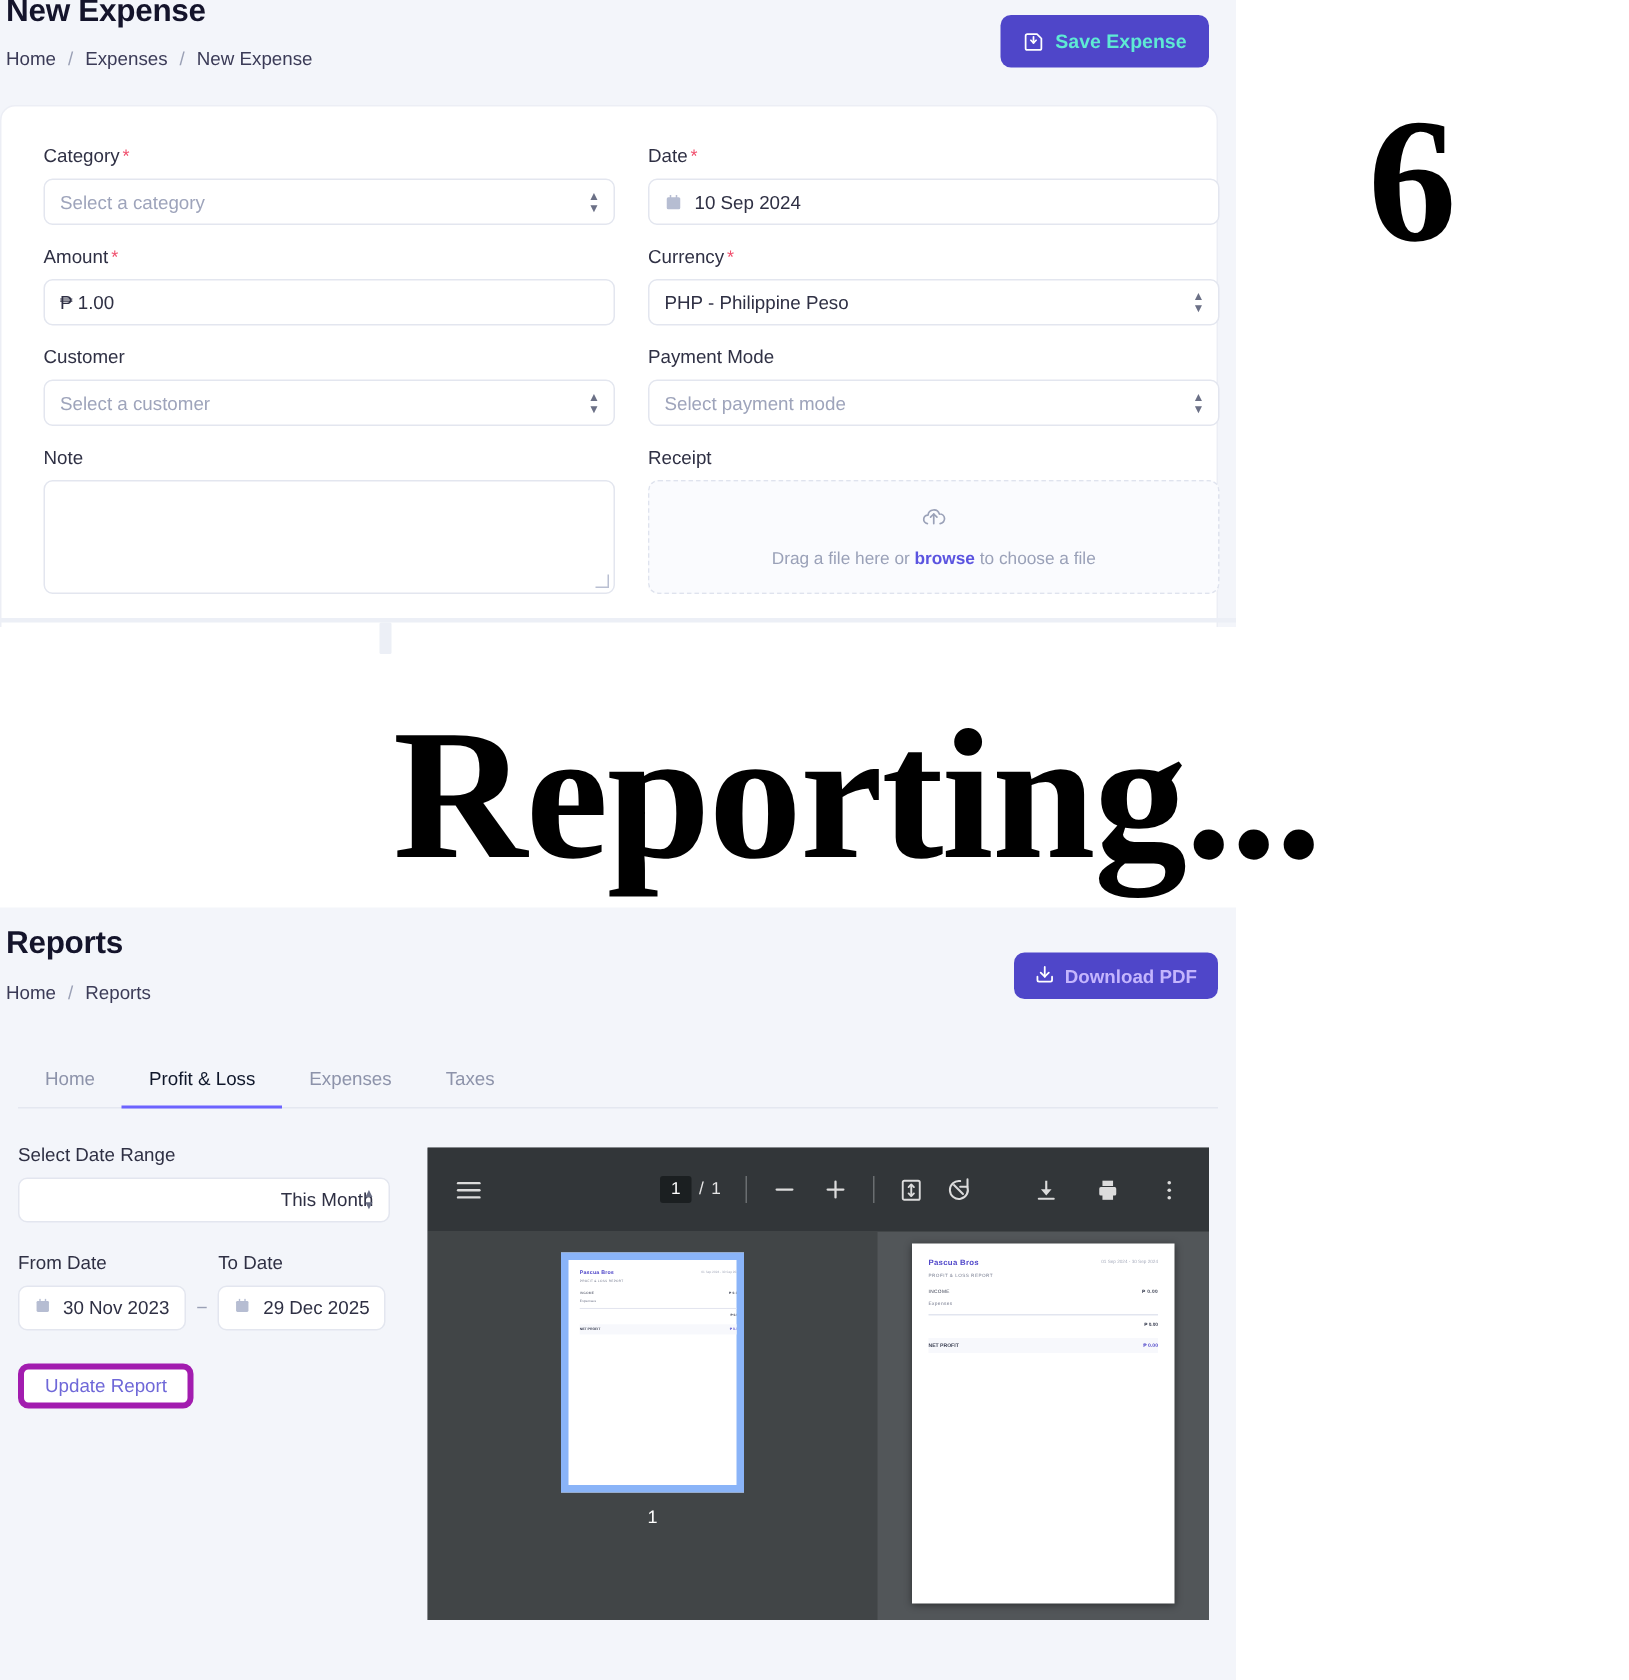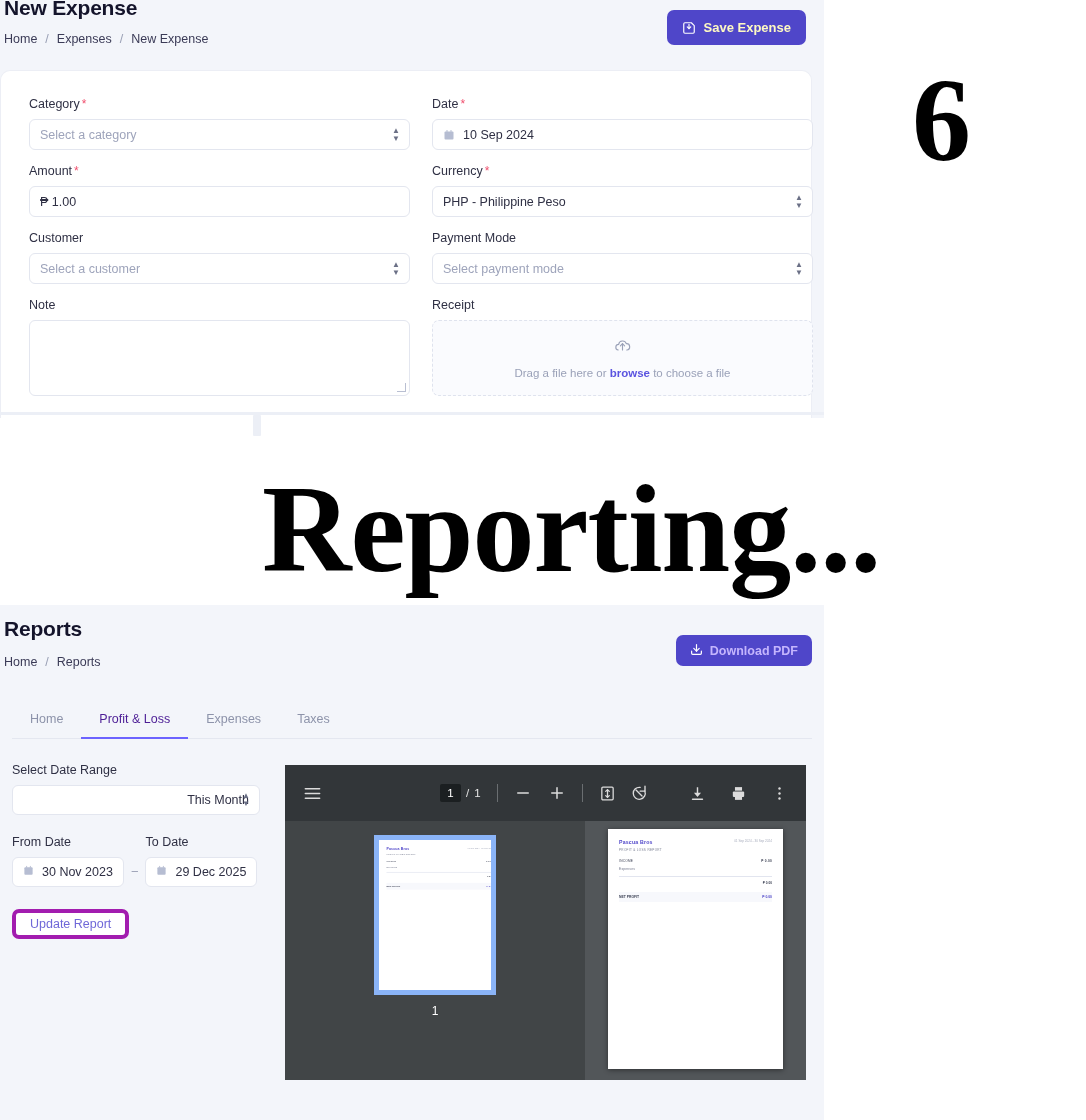--- a/index.html
+++ b/index.html
@@ -23,21 +23,21 @@
     position: absolute; left: 4px; top: -5px;
   }
   .breadcrumb {
     position: absolute; left: 4px; top: 32px;
     font-size: 12.5px; color: #3b3b57; display: flex; gap: 8px; align-items: center;
   }
   .breadcrumb .sep { color: #9aa0b5; }
   .breadcrumb a { color: #3b3b57; text-decoration: none; }
   .btn-primary {
     position: absolute; right: 18px; top: 10px;
-    background: #4f46c9; color: #fef9c3; border: none; border-radius: 7px;
+    background: #4f46c9; color: #5eead4; border: none; border-radius: 7px;
     height: 35px; padding: 0 15px; font-size: 13px; font-weight: 700;
     display: flex; align-items: center; gap: 8px;
     font-family: "Liberation Sans", sans-serif; cursor: pointer;
   }
   .btn-primary svg { display: block; }
 
   .form-card {
     position: absolute; left: 0; top: 70px; width: 812px; height: 348px;
     background: #ffffff; border-radius: 10px 10px 0 0;
     border: 1px solid #eceef5; border-bottom: none;
@@ -125,21 +125,21 @@
     text-align: center;
   }
   .tabs {
     position: absolute; left: 12px; top: 92px; width: 800px; height: 42px;
     display: flex; align-items: flex-end; border-bottom: 1px solid #e4e7f0;
   }
   .tab {
     padding: 0 18px 11px 18px; font-size: 12.5px; color: #8d93aa;
     cursor: pointer; border-bottom: 2px solid transparent; margin-bottom: -1px;
   }
-  .tab.active { color: #4c1d95; font-weight: 400; border-bottom-color: #6c63ff; }
+  .tab.active { color: #0f172a; font-weight: 400; border-bottom-color: #6c63ff; }
 
   .rep-left { position: absolute; left: 12px; top: 158px; width: 262px; }
   .rep-left label.lbl { display: block; font-size: 12.5px; color: #2f3044; margin-bottom: 8px; }
   .range-sel {
     width: 248px; height: 30px; border: 1px solid #e3e6ef; border-radius: 6px; background: #fff;
     display: flex; align-items: center; padding: 0 10px; font-size: 12.5px; color: #2f3044;
     position: relative;
     justify-content: flex-end;
   }
   .dates-row { display: flex; align-items: flex-end; gap: 0; margin-top: 20px; }

